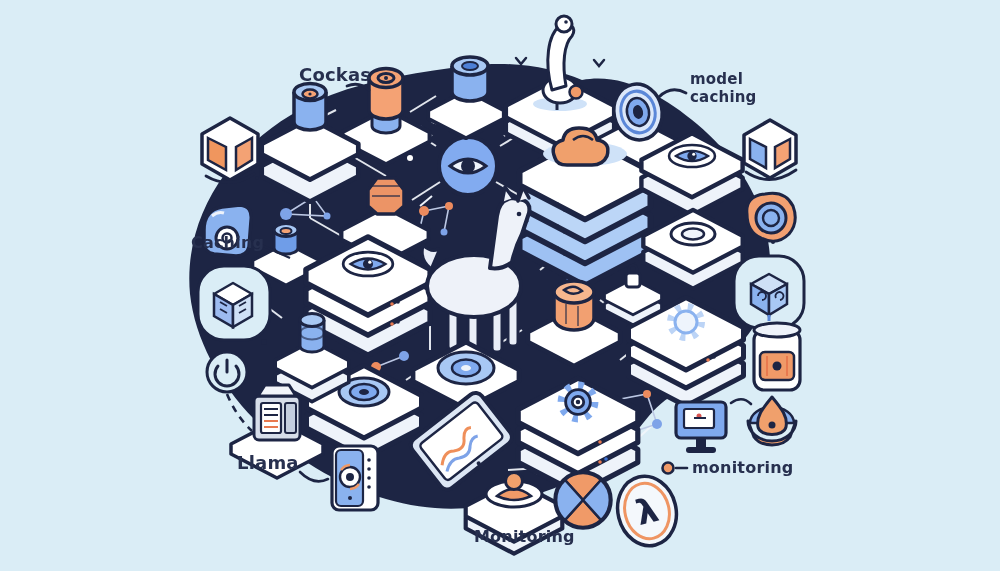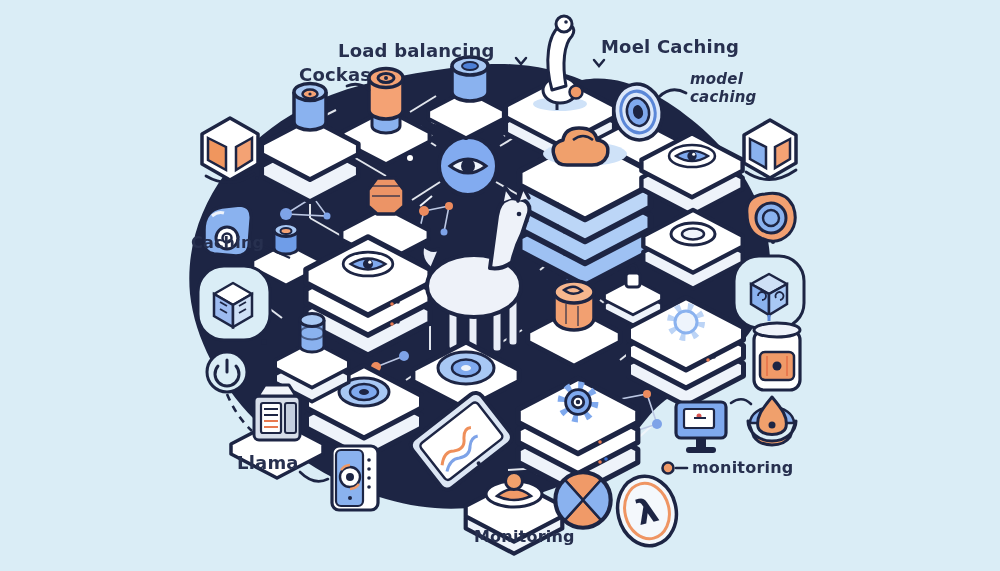--- a/index.html
+++ b/index.html
@@ -8,21 +8,21 @@
     background:#daedf6;
     font-family:"DejaVu Sans","Liberation Sans",sans-serif;
   }
   .canvas svg{position:absolute;left:0;top:0;}
   .lbl{
     position:absolute;color:#27304f;font-weight:700;
     white-space:pre-line;line-height:1.22;letter-spacing:.2px;
   }
   .lbl-lg{font-size:18px;}
   .lbl-md{font-size:16px;}
-  .lbl-sm{font-size:15px;font-style:italic;}
+  .lbl-sm{font-size:15px;}
 </style>
 </head>
 <body>
 
 <div class="canvas">
 <svg width="1000" height="571" viewBox="0 0 1000 571">
   <defs>
     <path id="slab" d="M-46,-2 L0,-26 L46,-2 L46,8 L0,32 L-46,8 Z"></path>
     <path id="slabtop" d="M-46,-2 L0,-26 L46,-2 L0,22 Z"></path>
     <g id="eyeEmblem">
@@ -485,22 +485,20 @@
     <circle cx="668" cy="468" r="5.5" fill="#f09a68" stroke="#1d2544" stroke-width="2.6"></circle>
     <line x1="676" y1="468" x2="687" y2="468" stroke="#1d2544" stroke-width="2.6" stroke-linecap="round"></line>
   </g>
 
   <g fill="none" stroke="#1d2544" stroke-width="2.8" stroke-linecap="round">
     <path d="M347,86 Q359,81 369,90"></path>
     <path d="M686,93 Q671,85 659,97"></path>
   </g>
 </svg>
 
-  <div class="lbl lbl-lg" style="left:338px;top:40px;">Load balancing</div>
   <div class="lbl lbl-lg" style="left:299px;top:64px;">Cockas</div>
-  <div class="lbl lbl-lg" style="left:601px;top:36px;">Moel Caching</div>
   <div class="lbl lbl-sm" style="left:690px;top:70px;">model
 caching</div>
   <div class="lbl lbl-md" style="left:191px;top:233px;">Caching</div>
   <div class="lbl lbl-lg" style="left:237px;top:452px;">Llama</div>
   <div class="lbl lbl-md" style="left:474px;top:527px;">Monitoring</div>
   <div class="lbl lbl-md" style="left:692px;top:458px;">monitoring</div>
 </div>
 
 </body></html>

